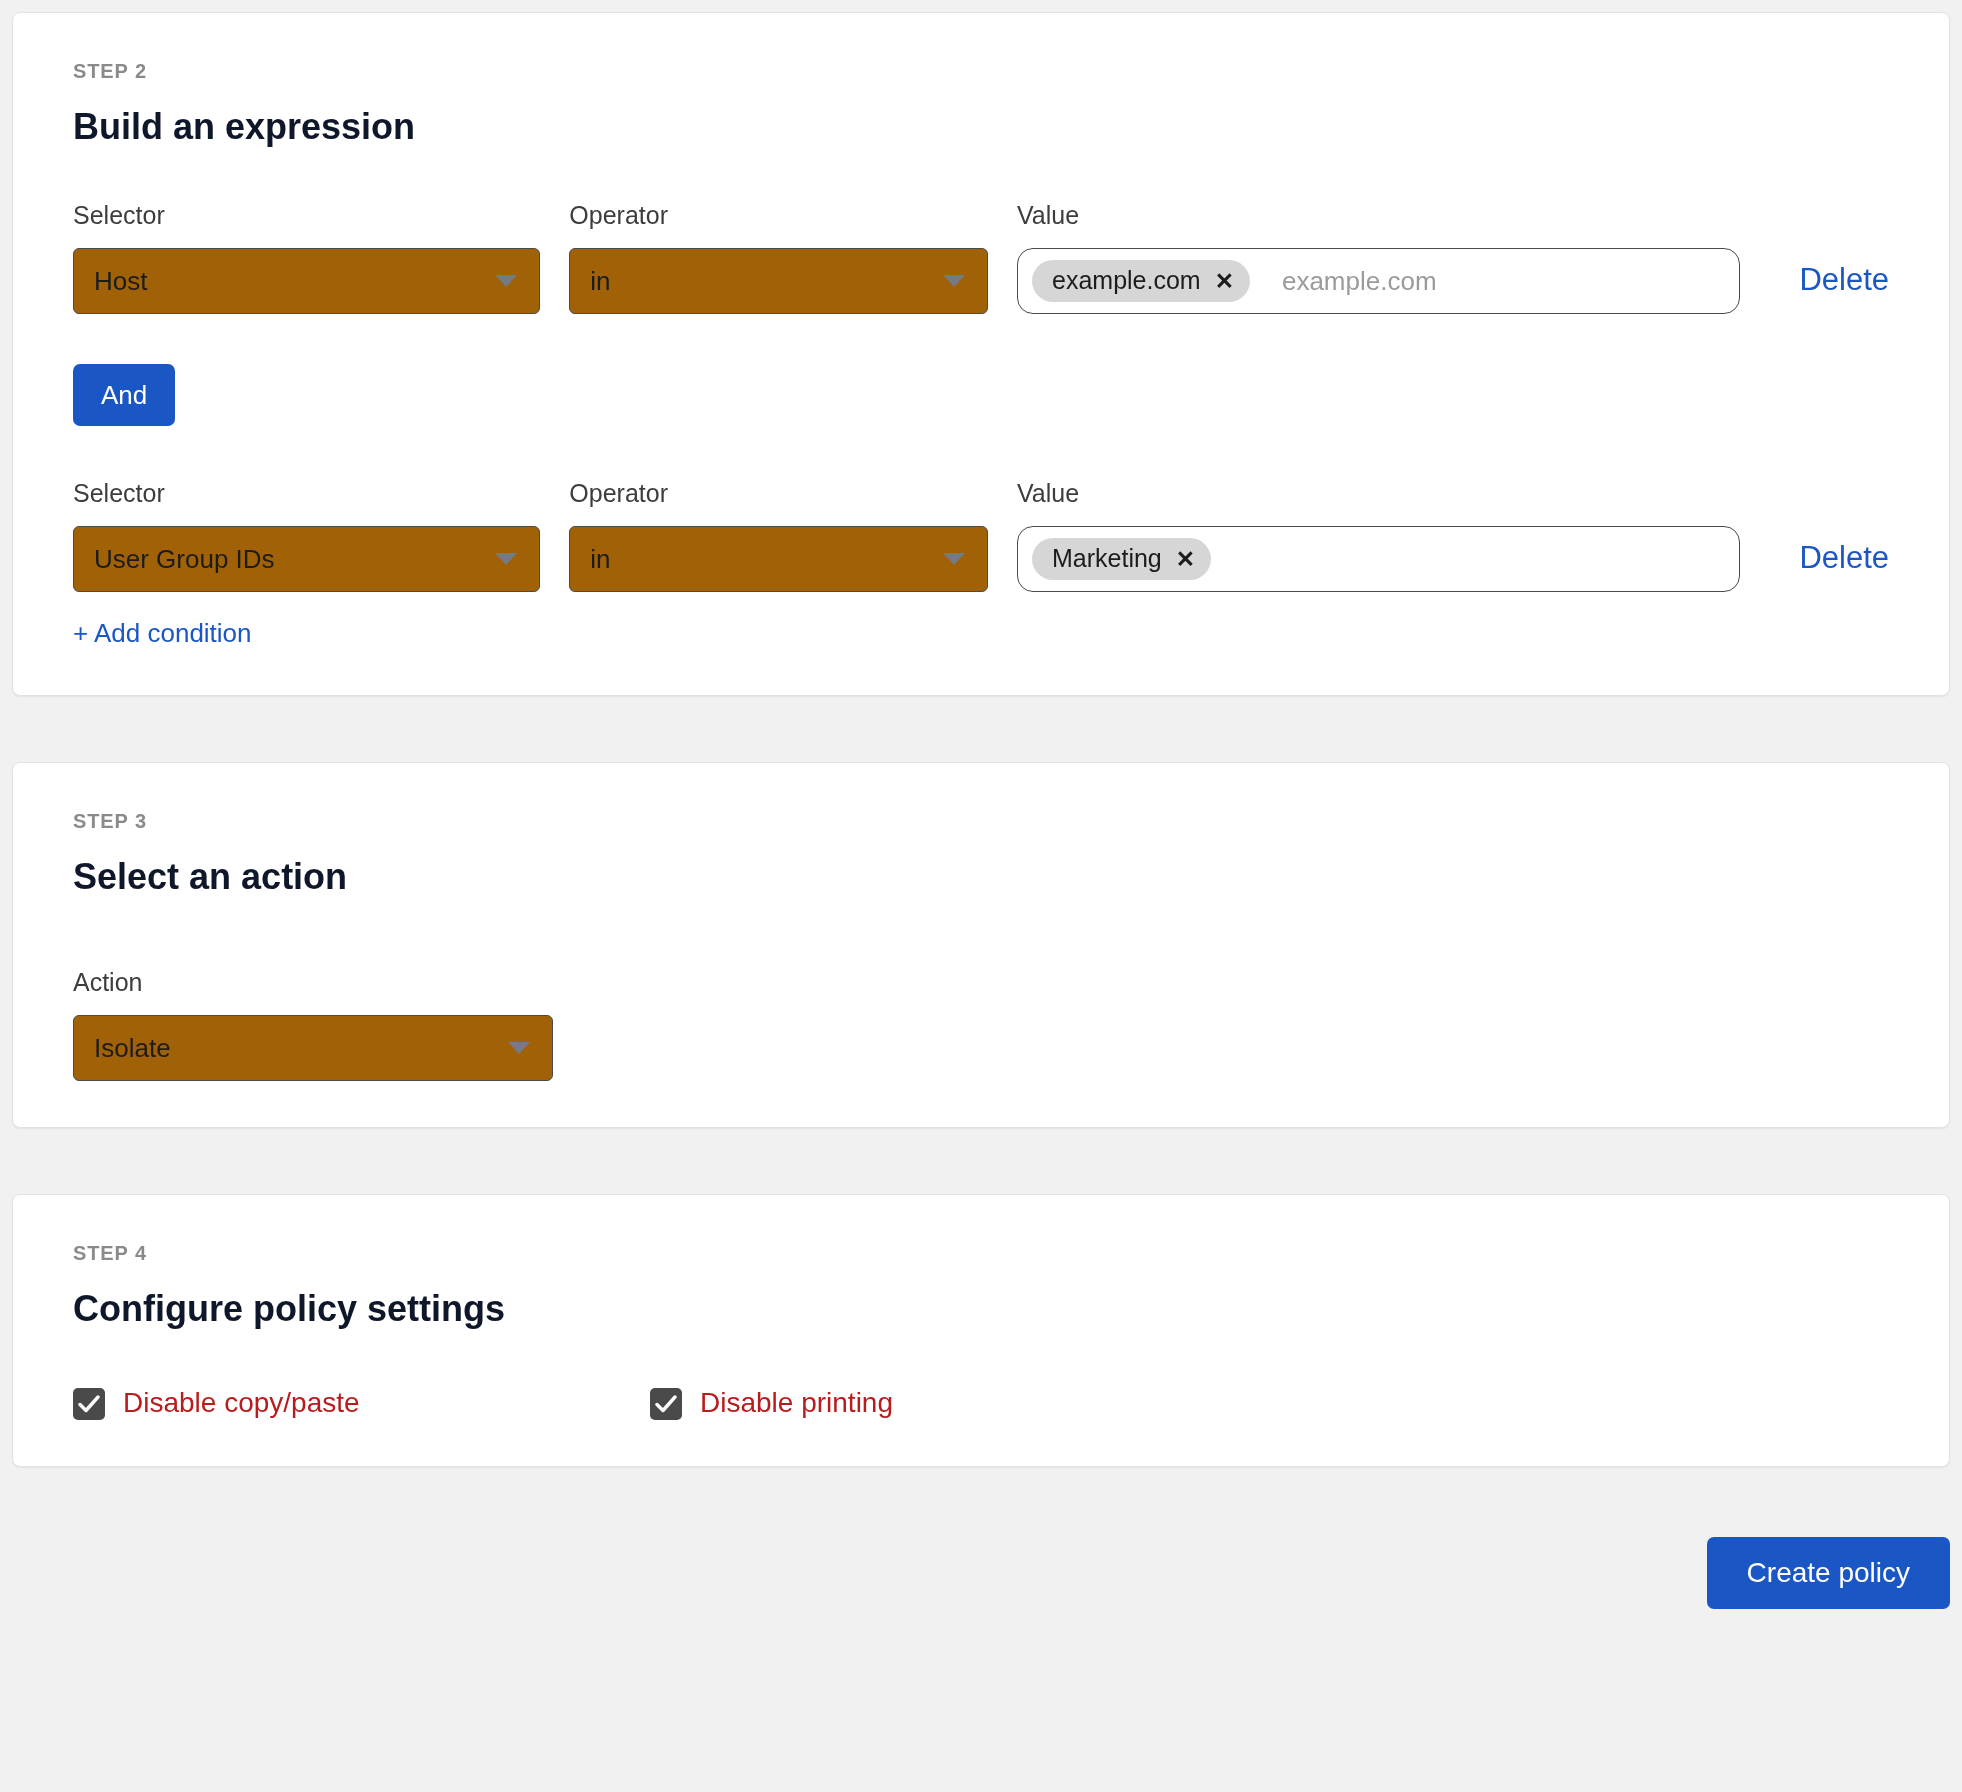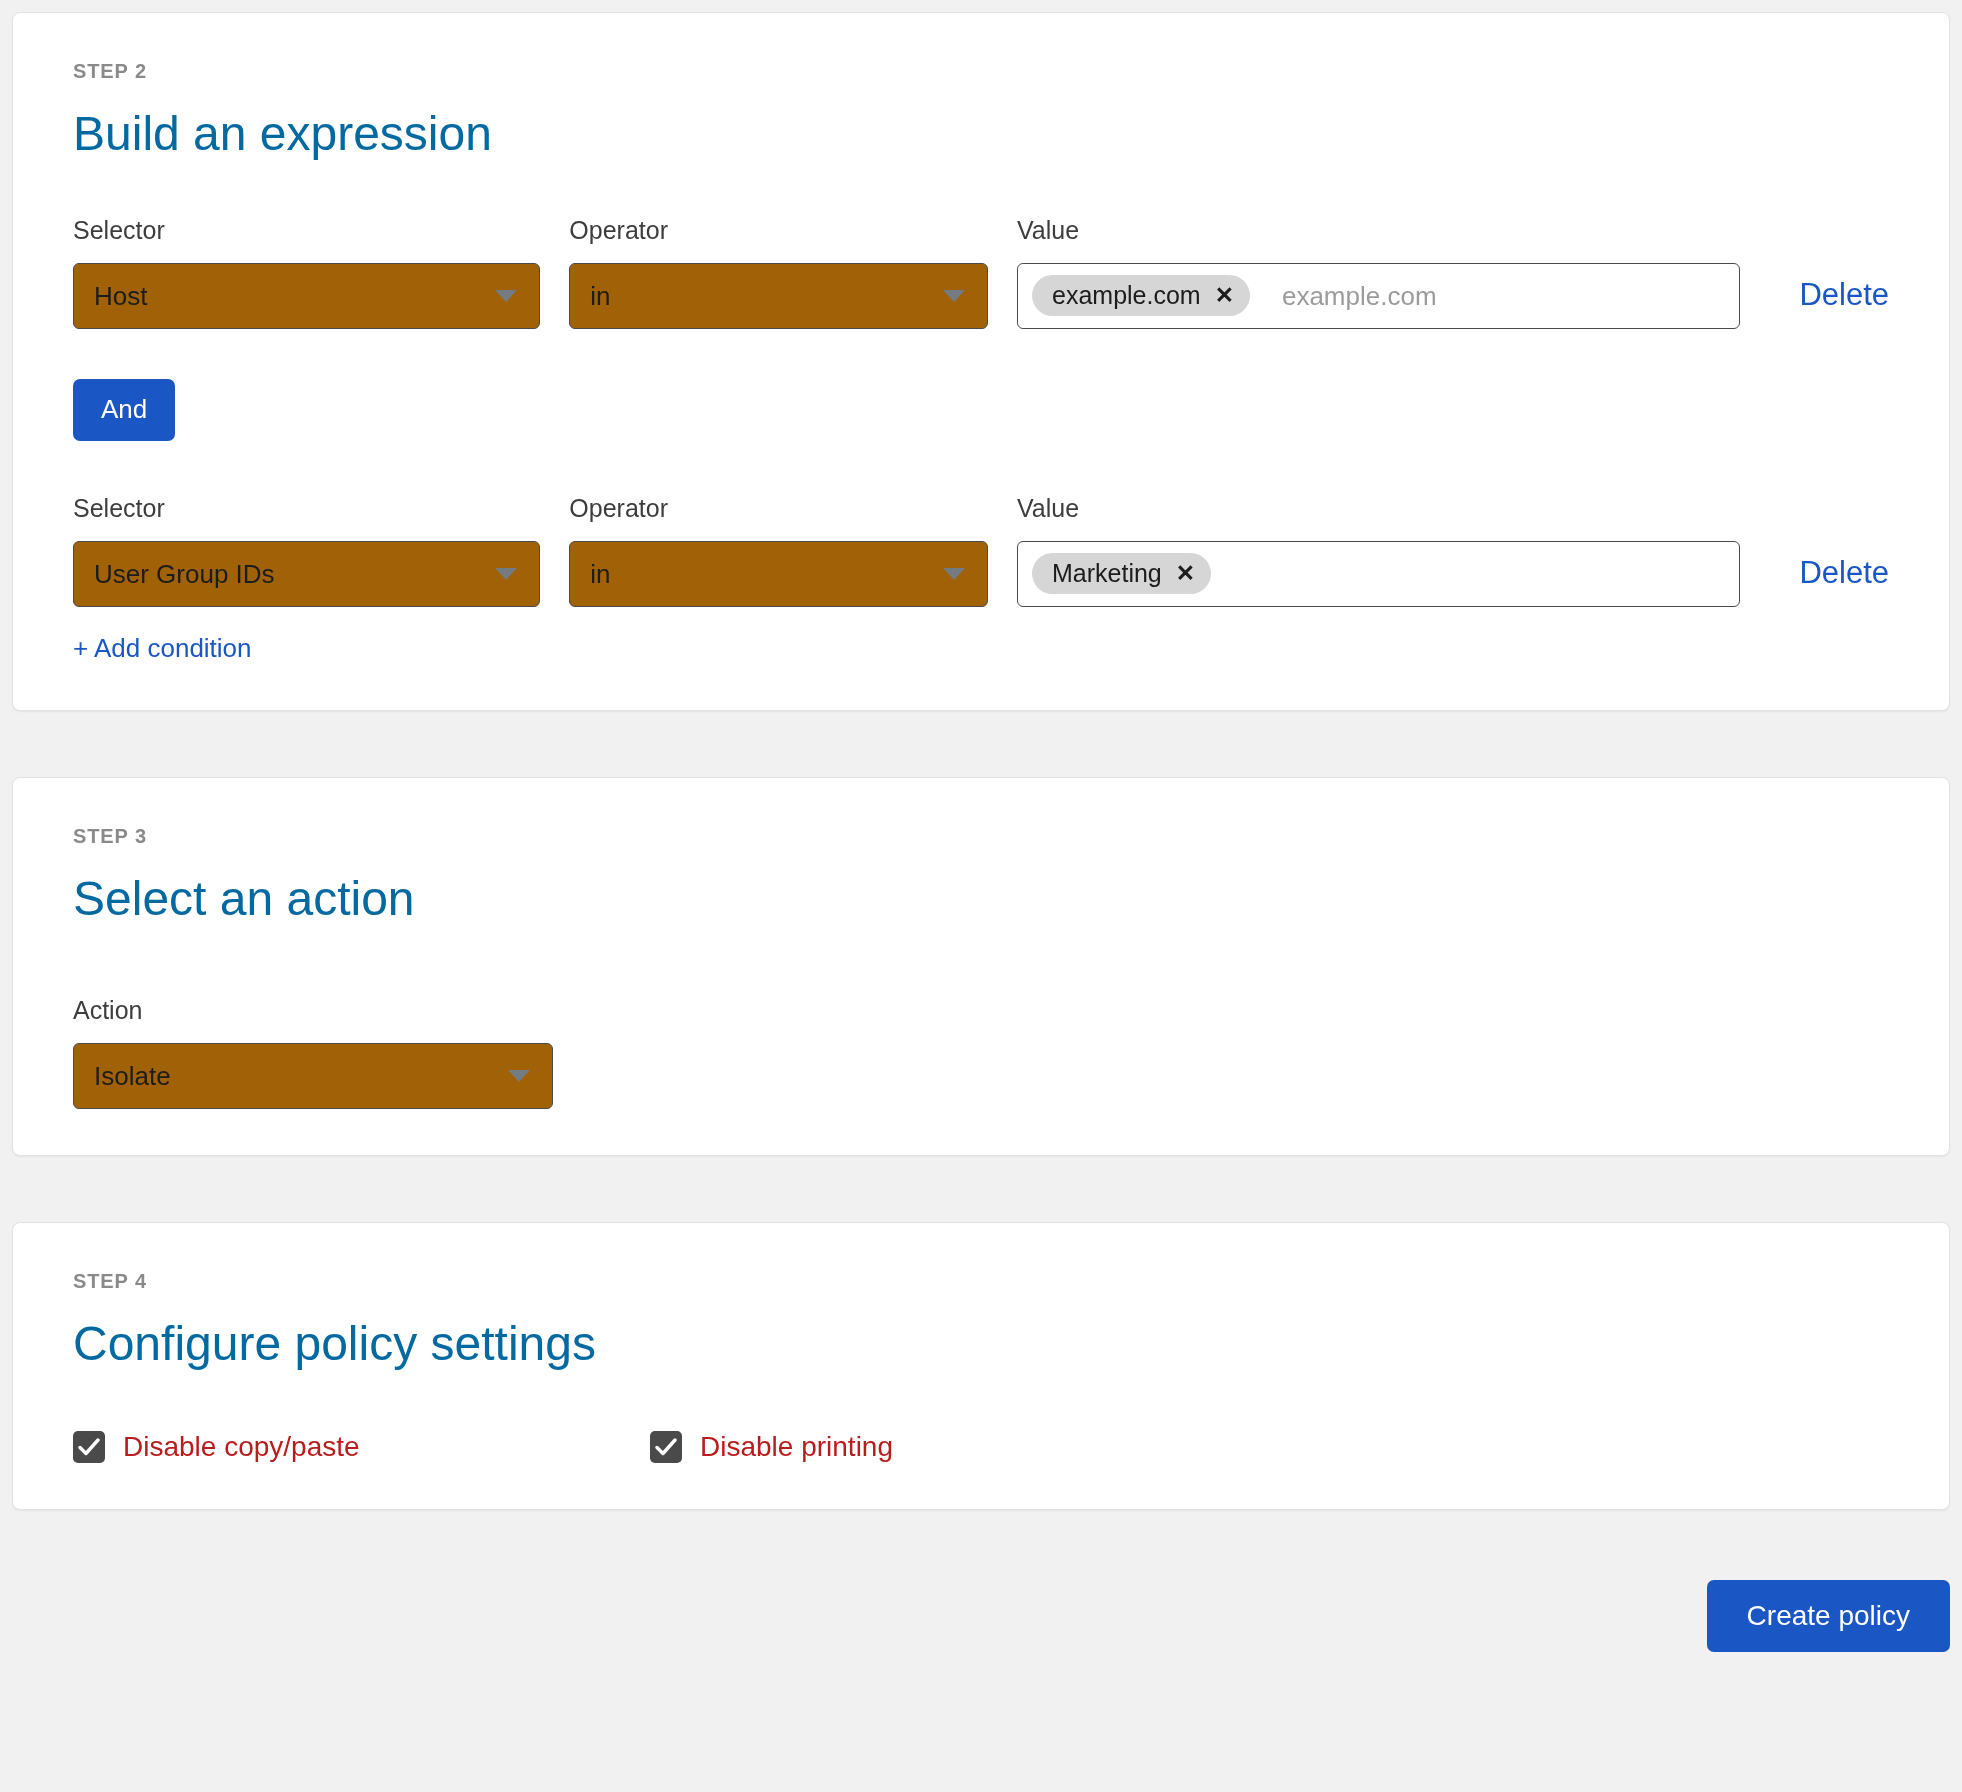--- a/index.html
+++ b/index.html
@@ -37,23 +37,23 @@
   .step-label {
     font-size: 20px;
     font-weight: bold;
     letter-spacing: 0.9px;
     color: #8a8a8a;
     text-transform: uppercase;
     line-height: 1.2;
   }
 
   .step-title {
-    font-size: 48px;
-    font-weight: normal;
-    color: #0369a1;
+    font-size: 36px;
+    font-weight: bold;
+    color: #0f172a;
     margin-top: 22px;
     line-height: 1.2;
   }
 
   
   .cond-row {
     display: flex;
     align-items: flex-end;
     gap: 29px;
     margin-top: 52px;
@@ -96,21 +96,21 @@
     transform: translateY(-50%);
     width: 0; height: 0;
     border-left: 11px solid transparent;
     border-right: 11px solid transparent;
     border-top: 12px solid #757b82;
   }
 
   .tag-box {
     min-height: 66px;
     border: 1px solid #4a4a4a;
-    border-radius: 6px;
+    border-radius: 16px;
     background: #fff;
     display: flex;
     align-items: center;
     padding: 0 14px;
     gap: 8px;
   }
 
   .chip {
     display: inline-flex;
     align-items: center;

